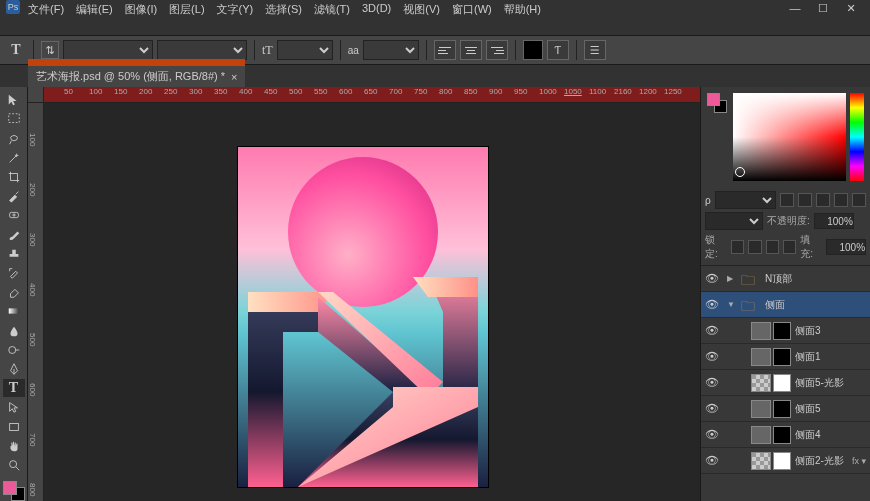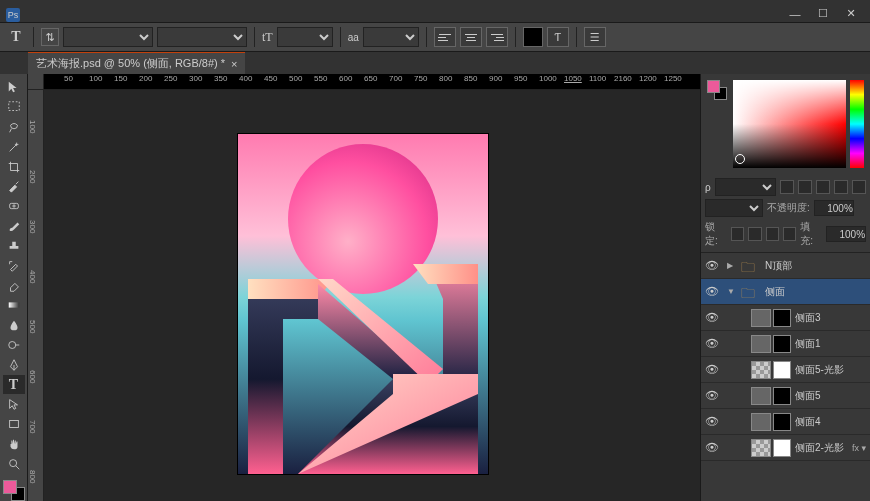--- a/index.html
+++ b/index.html
@@ -1,43 +1,43 @@
 <!DOCTYPE html>
 <html><head>
 <meta charset="utf-8">
 <style>
 * { margin: 0; padding: 0; box-sizing: border-box; font-family: "Microsoft YaHei", sans-serif; font-size: 11px; color: #ccc; user-select: none; }
 body { background: #323232; width: 870px; height: 501px; overflow: hidden; display: flex; flex-direction: column; }
-.menubar { height: 22px; background: #323232; display: flex; align-items: flex-end; padding: 0 6px; gap: 2px; }
+.menubar { height: 35px; background: #323232; display: flex; align-items: flex-start; padding: 0 6px; gap: 2px; }
 .menubar .logo { width: 14px; height: 14px; background: #2a5d9e; border-radius: 2px; display: flex; align-items: center; justify-content: center; font-size: 9px; }
 .menubar .menu-item { padding: 2px 6px; cursor: pointer; }
 .menubar .spacer { flex: 1; }
 .menubar .winbtn { width: 26px; text-align: center; padding: 2px 0; cursor: pointer; }
 .optionsbar { height: 30px; background: #454545; border-top: 1px solid #1a1a1a; border-bottom: 1px solid #1a1a1a; display: flex; align-items: center; padding: 0 6px; gap: 4px; }
 .optionsbar .tool-icon { width: 20px; height: 20px; display: flex; align-items: center; justify-content: center; font-size: 14px; font-weight: bold; font-family: serif; }
 .optionsbar .toggle { width: 18px; height: 18px; border: 1px solid #666; display: flex; align-items: center; justify-content: center; }
 .optionsbar select, .optionsbar input { background: #3a3a3a; border: 1px solid #222; color: #ccc; height: 20px; padding: 0 4px; font-size: 11px; }
 .optionsbar .sep { width: 1px; height: 20px; background: #222; margin: 0 3px; }
 .optionsbar .align-btn { width: 22px; height: 20px; border: 1px solid #666; background: #3a3a3a; display: flex; flex-direction: column; align-items: center; justify-content: center; gap: 2px; cursor: pointer; }
 .optionsbar .align-btn .line { height: 1px; background: #ccc; }
 .optionsbar .color-swatch { width: 20px; height: 20px; background: #000; border: 1px solid #666; }
 .optionsbar .icon-btn { width: 22px; height: 20px; border: 1px solid #666; background: #3a3a3a; display: flex; align-items: center; justify-content: center; cursor: pointer; }
 .tabbar { height: 22px; background: #323232; display: flex; align-items: flex-end; padding-left: 28px; }
-.tabbar .tab { background: #454545; padding: 3px 8px; border-top: 1px solid #c2410c; font-size: 10px; display: flex; align-items: center; gap: 6px; }
+.tabbar .tab { background: #454545; padding: 3px 8px; border-top: 7px solid #c2410c; font-size: 10px; display: flex; align-items: center; gap: 6px; }
 .tabbar .tab .close { cursor: pointer; }
 .main { flex: 1; display: flex; overflow: hidden; }
 .toolbar { width: 28px; background: #454545; border-right: 1px solid #1a1a1a; display: flex; flex-direction: column; align-items: center; padding-top: 4px; gap: 1px; }
 .toolbar .tool { width: 22px; height: 20px; display: flex; align-items: center; justify-content: center; cursor: pointer; position: relative; }
 .toolbar .tool.active { background: #2a2a2a; }
 .toolbar .tool svg { width: 14px; height: 14px; }
 .toolbar .fg-bg { position: relative; width: 22px; height: 22px; margin-top: 6px; }
 .toolbar .fg-bg .fg { position: absolute; width: 14px; height: 14px; background: #ec5a9a; border: 1px solid #888; top: 0; left: 0; }
 .toolbar .fg-bg .bg { position: absolute; width: 14px; height: 14px; background: #000; border: 1px solid #888; bottom: 0; right: 0; }
 .canvas-area { flex: 1; background: #262626; position: relative; overflow: hidden; }
-.ruler-h { position: absolute; top: 0; left: 16px; right: 0; height: 16px; background: #000000; border-bottom: 1px solid #222; display: flex; }
+.ruler-h { position: absolute; top: 0; left: 16px; right: 0; height: 16px; background: #7f1d1d; border-bottom: 1px solid #222; display: flex; }
 .ruler-h .tick { position: absolute; top: 0; font-size: 8px; color: #aaa; }
 .ruler-v { position: absolute; top: 16px; left: 0; width: 16px; bottom: 0; background: #454545; border-right: 1px solid #222; }
 .ruler-v .tick { position: absolute; writing-mode: vertical-lr; font-size: 8px; color: #aaa; }
 .ruler-corner { position: absolute; top: 0; left: 0; width: 16px; height: 16px; background: #454545; border-right: 1px solid #222; border-bottom: 1px solid #222; }
 .artwork { position: absolute; top: 60px; left: 210px; width: 250px; height: 340px; background: linear-gradient(180deg, #ff7bb0 0%, #ffc0d8 30%, #7cd4d8 48%, #5fc4d0 55%, #1a2040 100%); box-shadow: 0 0 0 1px #000; }
 .artwork .sun { position: absolute; top: 10px; left: 50px; width: 150px; height: 150px; border-radius: 50%; background: radial-gradient(circle at 40% 65%, #ffb0c8, #ff4fa0 60%, #d83088 90%); }
 .right-panels { width: 170px; background: #383838; border-left: 1px solid #1a1a1a; display: flex; flex-direction: column; }
 .panel-tabs { height: 22px; background: #323232; display: flex; align-items: center; padding: 0 4px; gap: 8px; font-size: 10px; border-bottom: 1px solid #1a1a1a; }
 .panel-tabs .ptab { cursor: pointer; color: #999; }
 .panel-tabs .ptab.active { color: #ddd; }
@@ -69,20 +69,33 @@
 .layer .mask.white { background: #fff; }
 .layer .name { font-size: 10px; white-space: nowrap; overflow: hidden; }
 .layer .fx { font-size: 9px; color: #aaa; margin-left: auto; }
 .color-panel .cursor-ring { position: absolute; width: 10px; height: 10px; border: 1px solid #fff; border-radius: 50%; bottom: 10px; left: 34px; }
 </style>
 </head>
 <body>
 
 <div class="menubar">
   <div class="logo">Ps</div>
+  <div id="menu-items" style="display: flex;">
+      <div class="menu-item">文件(F)</div>
+      <div class="menu-item">编辑(E)</div>
+      <div class="menu-item">图像(I)</div>
+      <div class="menu-item">图层(L)</div>
+      <div class="menu-item">文字(Y)</div>
+      <div class="menu-item">选择(S)</div>
+      <div class="menu-item">滤镜(T)</div>
+      <div class="menu-item">3D(D)</div>
+      <div class="menu-item">视图(V)</div>
+      <div class="menu-item">窗口(W)</div>
+      <div class="menu-item">帮助(H)</div>
+    </div>
   <div class="spacer"></div>
   <div class="winbtn">—</div>
   <div class="winbtn">☐</div>
   <div class="winbtn">✕</div>
 </div>
 
 <div class="optionsbar">
   <div class="tool-icon">T</div>
   <div class="sep"></div>
   <div class="toggle">⇅</div>

